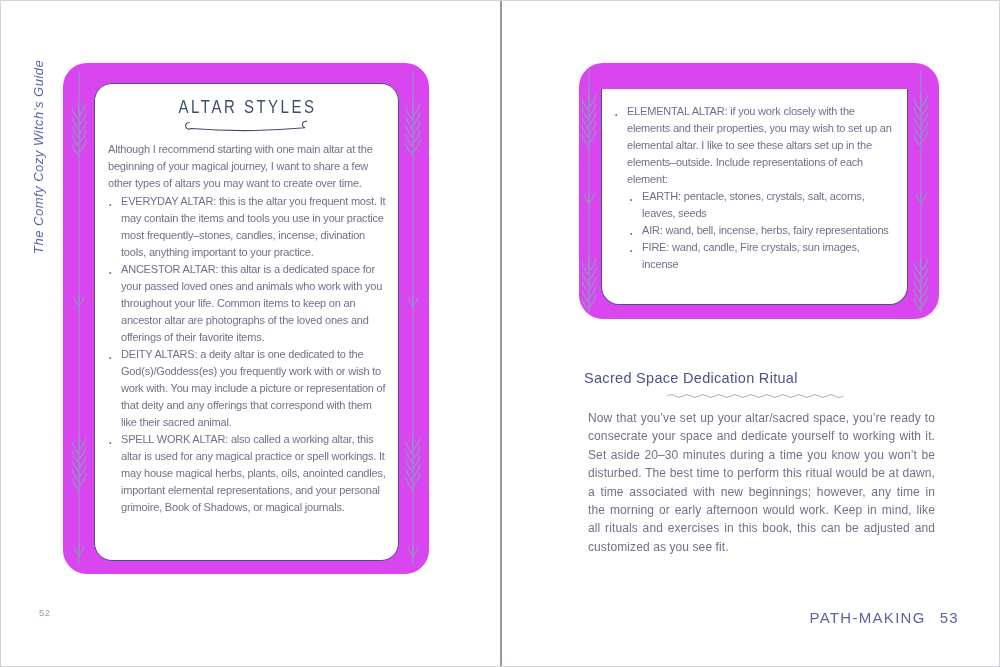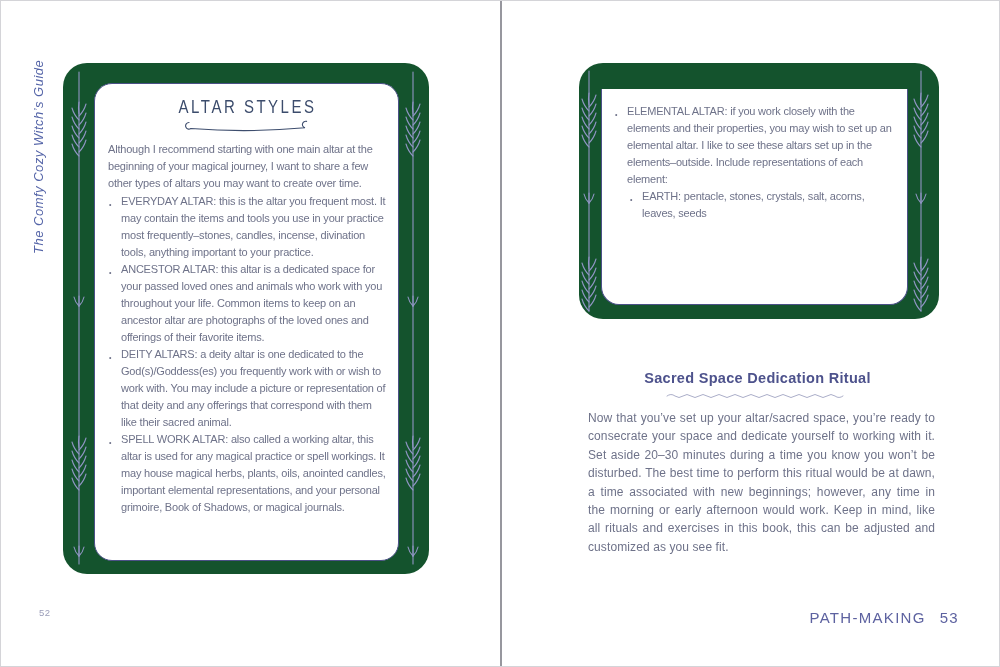--- a/index.html
+++ b/index.html
@@ -5,21 +5,21 @@
   html,body{margin:0;padding:0;background:#fff;}
   .stage{position:relative;width:1000px;height:667px;background:#ffffff;
          border:1px solid #d4d4d8;box-sizing:border-box;overflow:hidden;
          font-family:"Liberation Sans",sans-serif;}
   .gutter{position:absolute;left:499px;top:0;width:2px;height:667px;background:#97979e;}
 
   
   .sidebar-title{position:absolute;left:30px;top:253px;transform:rotate(-90deg);
       transform-origin:0 0;white-space:nowrap;font-style:italic;font-size:13px;
       color:#5565a8;letter-spacing:.5px;}
-  .panel{position:absolute;background:#14532d;border-radius:24px;}
+  .panel{position:absolute;background:#d946ef;border-radius:24px;}
   .panel-left{left:62px;top:62px;width:366px;height:511px;}
   .panel-right{left:578px;top:62px;width:360px;height:256px;}
   .vine{position:absolute;width:20px;}
   .pl-v1{left:6px;top:5px;}   .pl-v2{left:340px;top:5px;}
   .pr-v1{left:0px;top:4px;}   .pr-v2{left:332px;top:4px;}
 
   .box{position:absolute;background:#fff;border:1.5px solid #4b5087;box-sizing:border-box;
        color:#6e7289;font-size:11px;line-height:17px;letter-spacing:-.2px;}
   .box-left{left:31px;top:20px;width:305px;height:478px;border-radius:18px;
        padding:12px 11px 0 13px;}
@@ -31,21 +31,21 @@
        color:#3c4c6c;transform:scaleY(1.18);}
   .flourish-wrap{text-align:center;margin-top:1px;line-height:0;}
   .intro{margin:7px 0 0;}
   .bullet{position:relative;padding-left:13px;}
   .bullet::before{content:"•";position:absolute;left:1px;top:3px;font-size:7px;color:#6e7289;}
   .bullets{margin-top:1px;}
   .sub-bullets{margin-left:15px;}
 
   
   .section-heading{position:absolute;left:583px;top:369px;width:347px;margin:0;
-      text-align:center;font-size:14.5px;font-weight:700;letter-spacing:.3px;color:#4d528c;}
+      text-align:left;font-size:14.5px;font-weight:400;letter-spacing:.3px;color:#4d528c;}
   .squiggle-wrap{position:absolute;left:583px;top:391px;width:347px;text-align:center;line-height:0;}
   .ritual{position:absolute;left:583px;top:404px;width:347px;margin:4px;text-align:justify;
       font-size:12px;line-height:18.4px;letter-spacing:.1px;color:#6e7289;}
 
   .pagenum-left{position:absolute;left:38px;top:606px;font-size:9.5px;color:#9a9db8;
       letter-spacing:.5px;}
   .footer-right{position:absolute;right:40px;top:608px;display:flex;gap:14px;
       font-size:15px;color:#5d62a0;letter-spacing:1.3px;}
 </style>
 </head>
@@ -212,20 +212,26 @@
           </svg></div>
 
       <div class="box box-right">
         <div class="bullet">
           <span class="lbl">ELEMENTAL ALTAR:</span> <span>if you work closely with the elements and their properties, you may wish to set up an elemental altar. I like to see these altars set up in the elements–outside. Include representations of each element:</span>
         </div>
         <div class="sub-bullets">
           <div class="bullet">
             <span class="lbl">EARTH:</span> <span>pentacle, stones, crystals, salt, acorns, leaves, seeds</span>
           </div>
+          <div class="bullet">
+            <span class="lbl">AIR:</span> <span>wand, bell, incense, herbs, fairy representations</span>
+          </div>
+          <div class="bullet">
+            <span class="lbl">FIRE:</span> <span>wand, candle, Fire crystals, sun images, incense</span>
+          </div>
         </div>
       </div>
     </div>
 
     <h3 class="section-heading">Sacred Space Dedication Ritual</h3>
     <div class="squiggle-wrap">
       <svg width="186" height="8" viewBox="0 0 186 8">
         <path d="M2 4 q4 -3 8 0 t8 0 t8 0 t8 0 t8 0 t8 0 t8 0 t8 0 t8 0 t8 0 t8 0 t8 0 t8 0 t8 0 t8 0 t8 0 t8 0 t8 0 t8 0 t8 0 t8 0 t8 0" fill="none" stroke="#abaec9" stroke-width="1" stroke-linecap="round"></path>
       </svg>
     </div>

